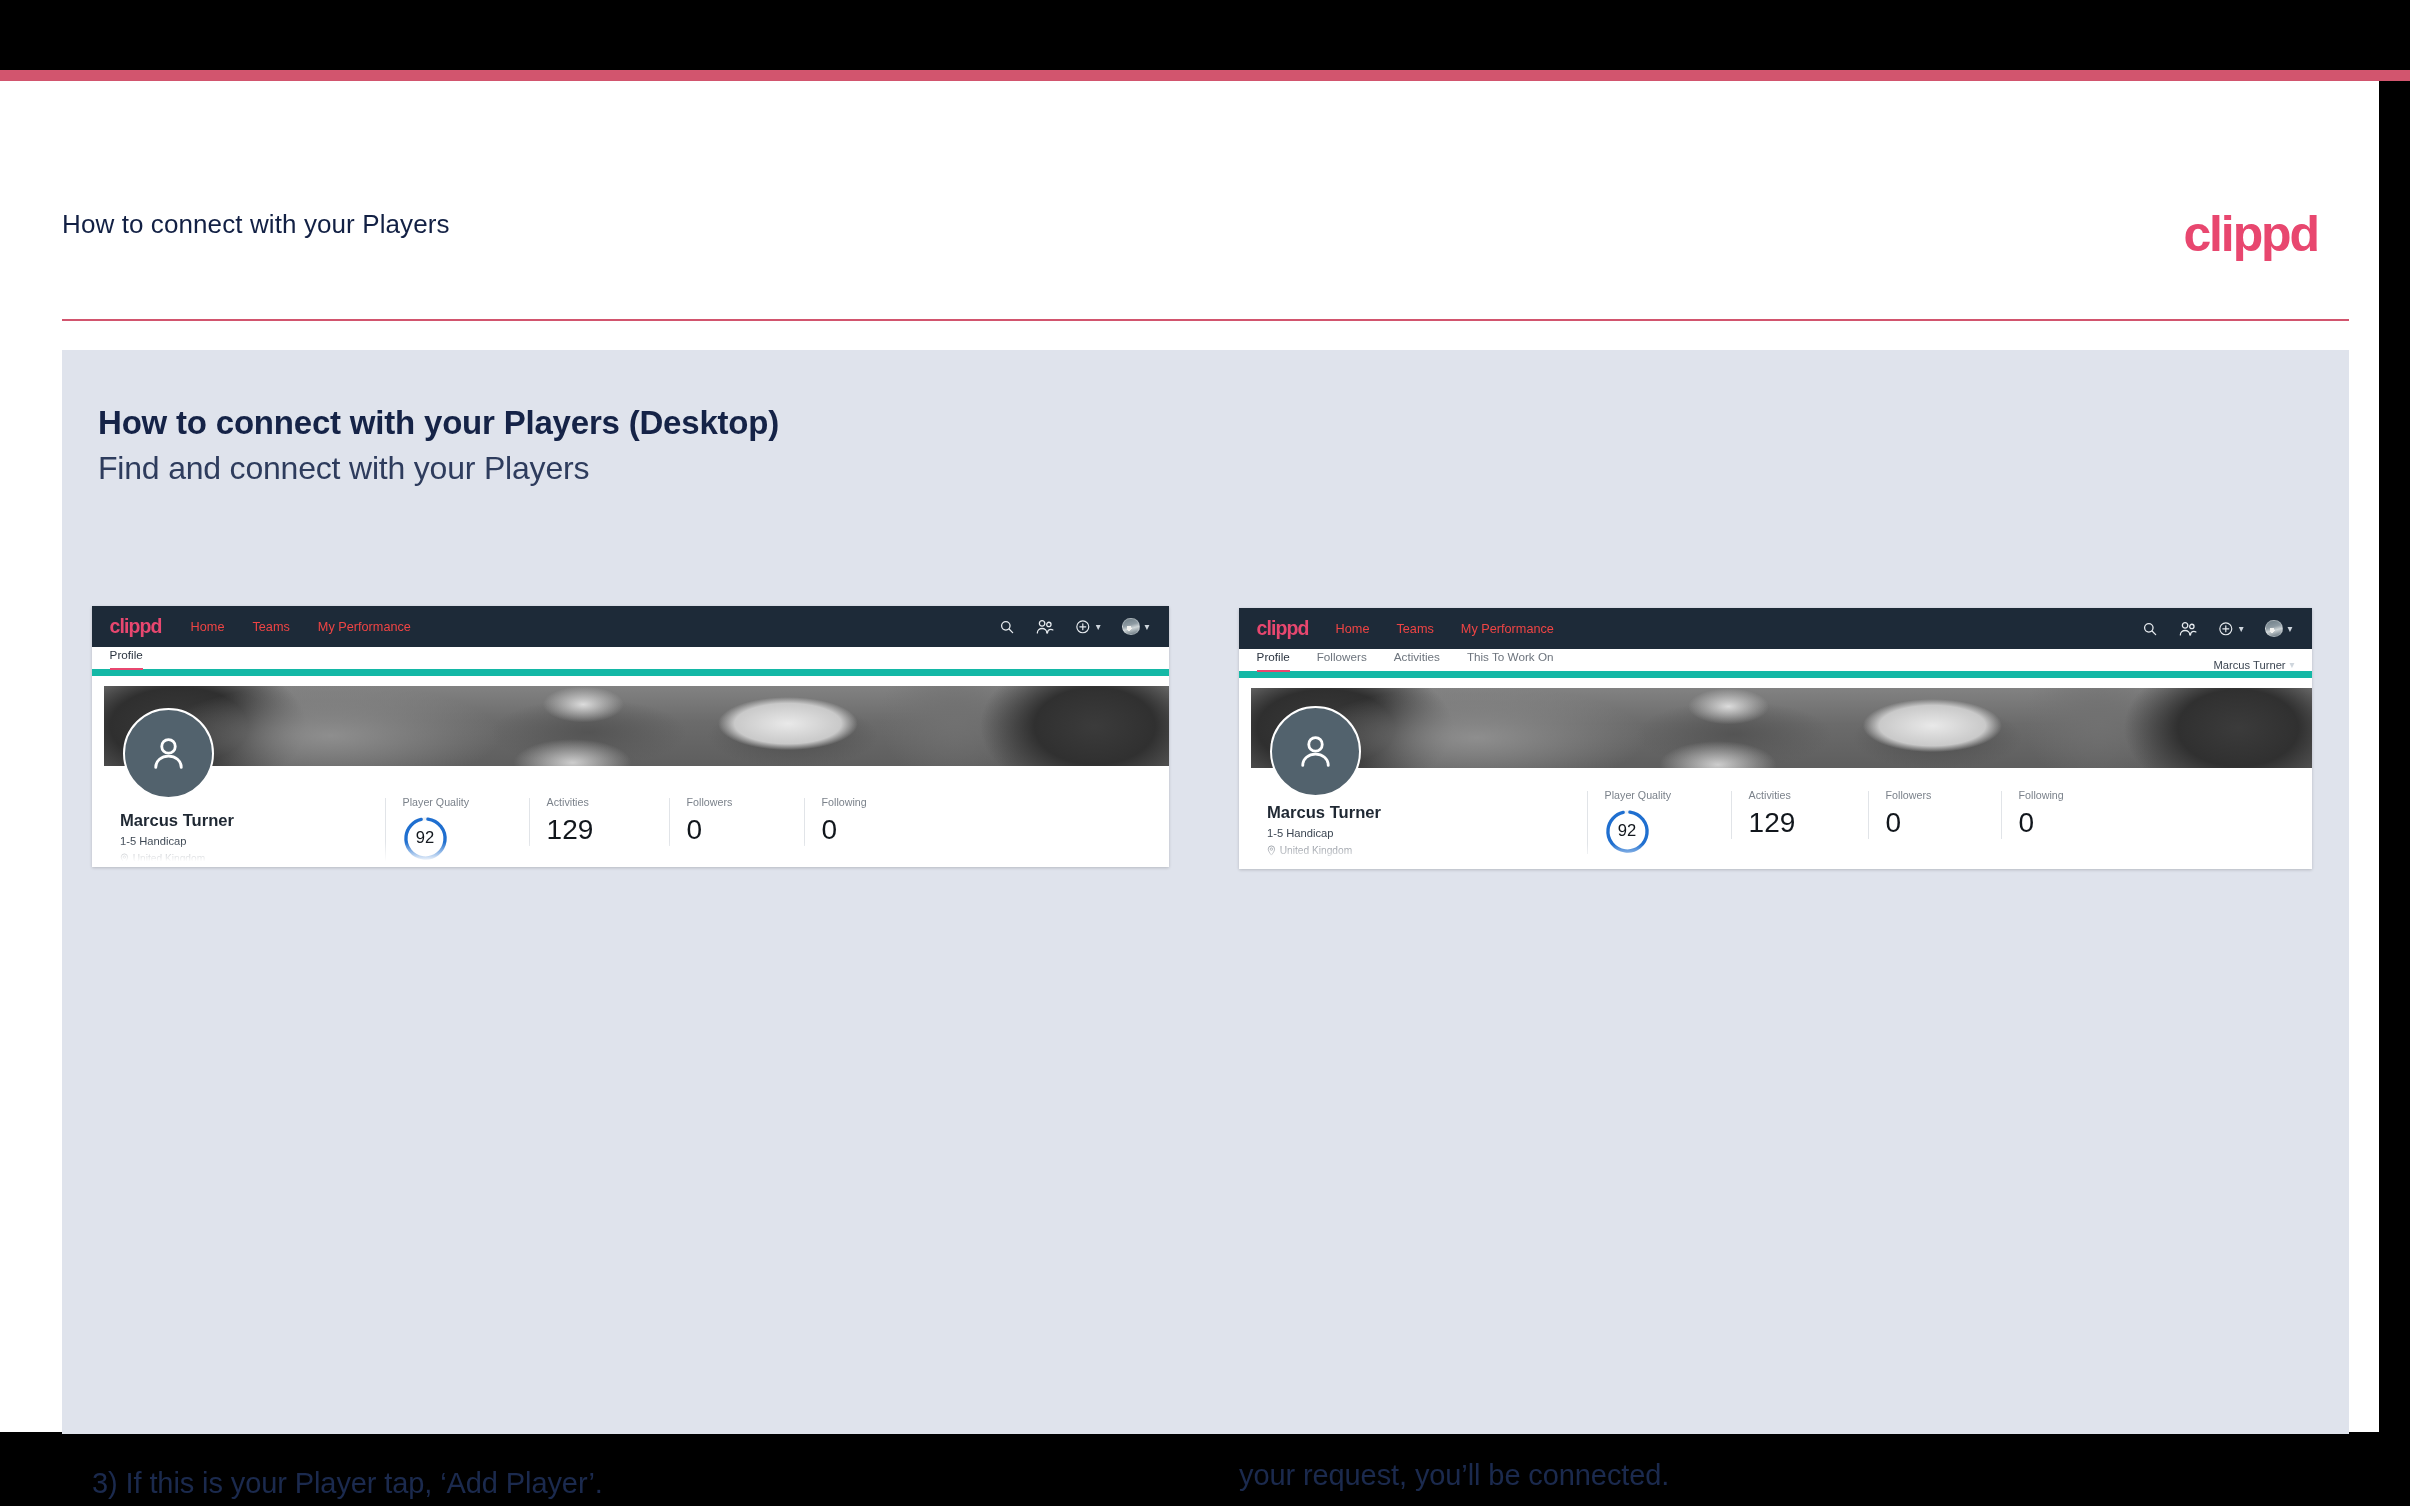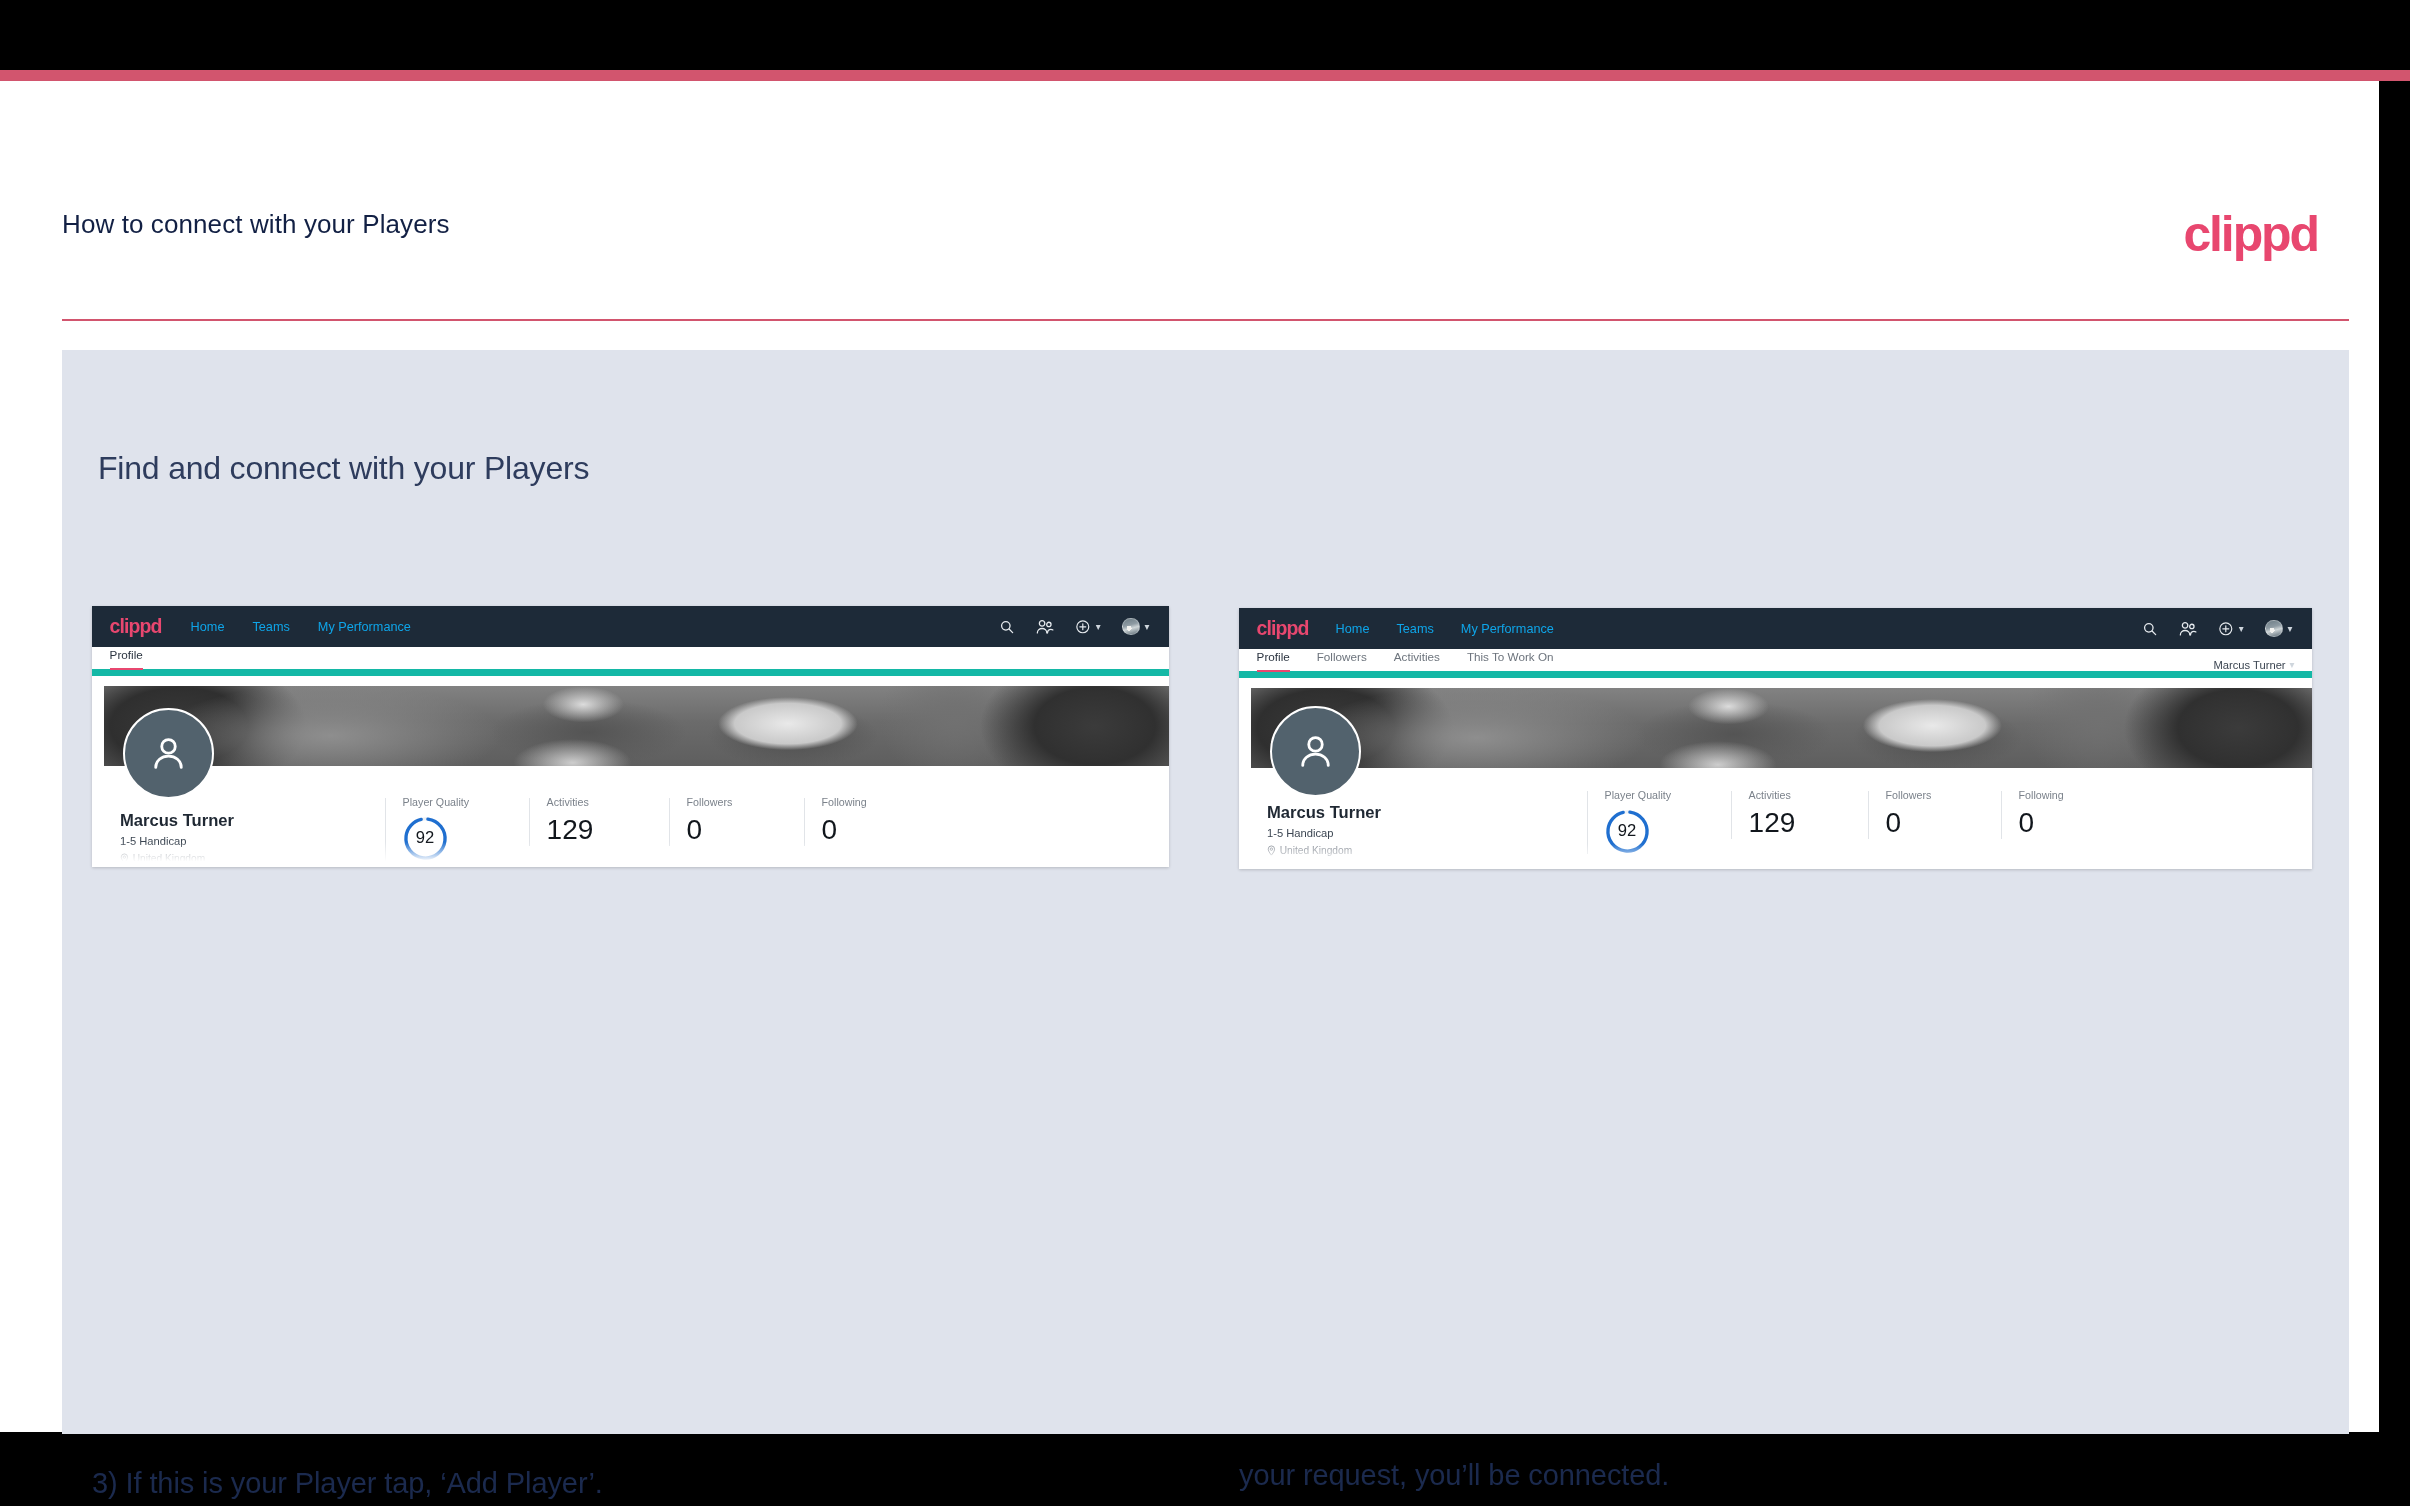--- a/index.html
+++ b/index.html
@@ -60,21 +60,21 @@
 
   
   .navbar {
     position:relative; width:100%; height:41px; background:#1d2a38;
     display:flex; align-items:center;
   }
   .nav-logo {
     color:#e8476f; font-weight:bold; letter-spacing:-0.9px; line-height:1;
   }
   .nav-links { display:flex; align-items:center; }
-  .nav-link { color:#0ea5e9;text-align:center; }
+  .nav-link { color:#ef4444;text-align:center; }
   .nav-right { margin-left:auto; display:flex; align-items:center; }
   .nav-ic { color:#e6eaee; display:inline-flex; align-items:center; }
   .nav-ic svg { display:block; }
   .avatar-nav {
     border-radius:50%;
     background:
       radial-gradient(circle at 38% 62%, #f2f2ef 0 18%, rgba(0,0,0,0) 19%),
       linear-gradient(165deg,#6d7d86 0%,#8e9ba3 40%,#cfd6d8 60%,#5d6c76 100%);
     border:1px solid rgba(255,255,255,.25);
   }
@@ -164,20 +164,21 @@
   <div class="top-pink"></div>
 
   <div class="slide">
 
     <div class="hdr-title">How to connect with your Players</div>
     <div class="hdr-logo">clippd</div>
     <div class="hdr-rule"></div>
 
     <div class="panel">
 
+      <div class="panel-h1">How to connect with your Players (Desktop)</div>
       <div class="panel-h2">Find and connect with your Players</div>
 
       <div class="shot left">
         <div class="shot-inner">
 
           <div class="navbar">
             <div class="nav-logo" style="font-size:19.5px;margin-left:17.6px;">clippd</div>
             <div class="nav-links" style="margin-left:29px;gap:28px;font-size:12.7px;">
               <span class="nav-link">Home</span>
               <span class="nav-link">Teams</span>

